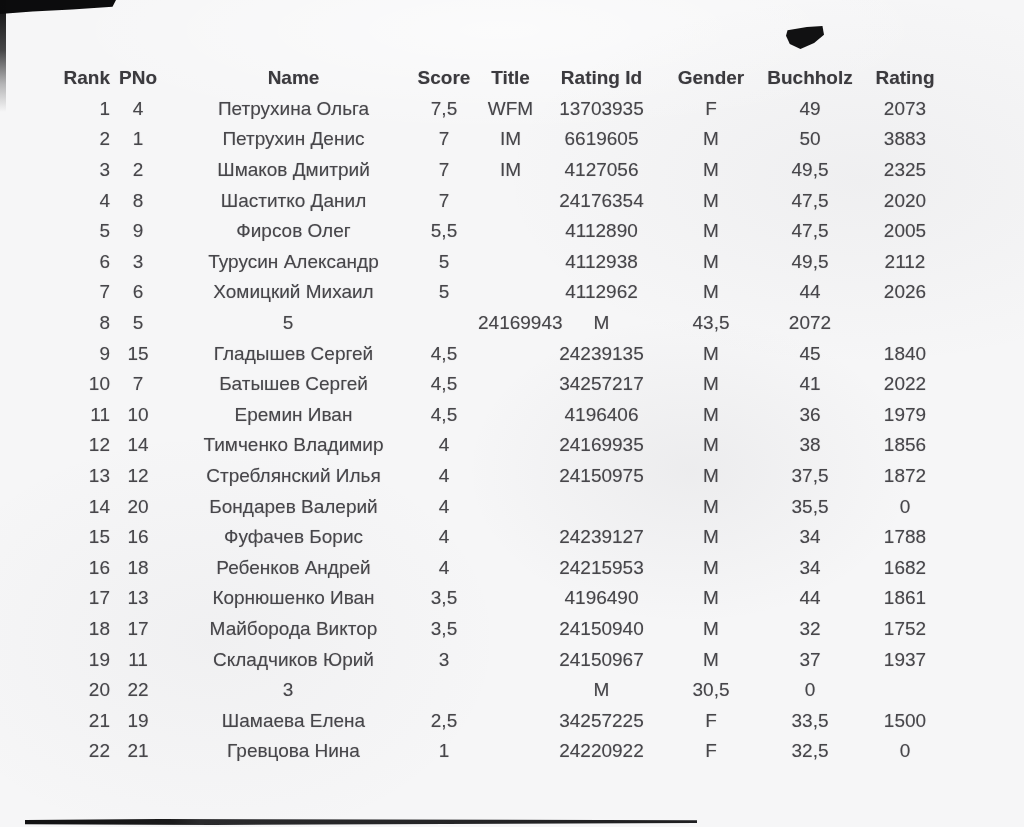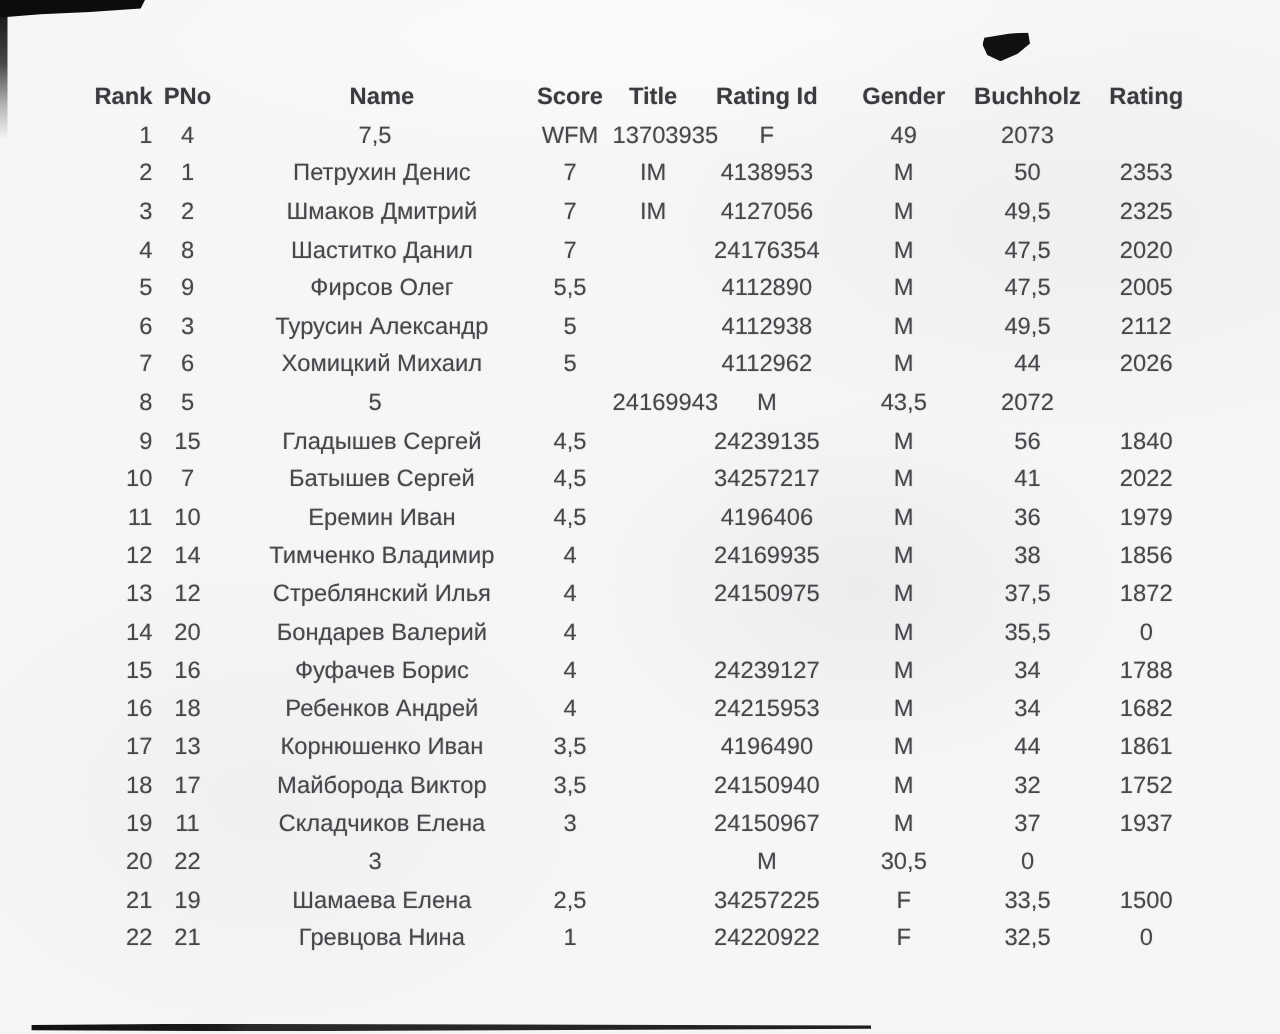--- a/index.html
+++ b/index.html
@@ -39,21 +39,20 @@
     left:25px; top:819px; width:672px; height:6px;
     background:linear-gradient(to right, #121213 0%, #1a1a1b 22%, #2a2a2c 26%, #1f1f21 100%);
     clip-path:polygon(0 18%, 20% 0, 100% 22%, 100% 68%, 28% 100%, 0 88%);
   }
   
   .table {
     position:absolute; left:0; top:63px; width:952px;
     color:#47464a;
     font-size:19px;
     text-shadow:0 0 1px rgba(70,70,74,0.35);
-    margin-left:12px;
   }
   .row {
     display:grid;
     grid-template-columns:110px 56px 244px 68px 65px 117px 102px 96px 94px;
     height:30.6px;
     align-items:center;
     white-space:nowrap;
   }
   .header-row { font-weight:bold; color:#3b3a3e; }
   .cell { overflow:visible; }
@@ -76,37 +75,38 @@
         <div class="cell col4">Title</div>
         <div class="cell col5">Rating Id</div>
         <div class="cell col6">Gender</div>
         <div class="cell col7">Buchholz</div>
         <div class="cell col8">Rating</div>
       </div>
 
   <div class="row">
         <div class="cell col0">1</div>
         <div class="cell col1">4</div>
+        <div class="cell col2">Петрухина Ольга</div>
         <div class="cell col3">7,5</div>
         <div class="cell col4">WFM</div>
         <div class="cell col5">13703935</div>
         <div class="cell col6">F</div>
         <div class="cell col7">49</div>
         <div class="cell col8">2073</div>
       </div>
       <div class="row">
         <div class="cell col0">2</div>
         <div class="cell col1">1</div>
         <div class="cell col2">Петрухин Денис</div>
         <div class="cell col3">7</div>
         <div class="cell col4">IM</div>
-        <div class="cell col5">4138953</div>
+        <div class="cell col5">6619605</div>
         <div class="cell col6">M</div>
         <div class="cell col7">50</div>
-        <div class="cell col8">2353</div>
+        <div class="cell col8">3883</div>
       </div>
       <div class="row">
         <div class="cell col0">3</div>
         <div class="cell col1">2</div>
         <div class="cell col2">Шмаков Дмитрий</div>
         <div class="cell col3">7</div>
         <div class="cell col4">IM</div>
         <div class="cell col5">4127056</div>
         <div class="cell col6">M</div>
         <div class="cell col7">49,5</div>
@@ -167,21 +167,21 @@
         <div class="cell col8">2072</div>
       </div>
       <div class="row">
         <div class="cell col0">9</div>
         <div class="cell col1">15</div>
         <div class="cell col2">Гладышев Сергей</div>
         <div class="cell col3">4,5</div>
         <div class="cell col4"></div>
         <div class="cell col5">24239135</div>
         <div class="cell col6">M</div>
-        <div class="cell col7">56</div>
+        <div class="cell col7">45</div>
         <div class="cell col8">1840</div>
       </div>
       <div class="row">
         <div class="cell col0">10</div>
         <div class="cell col1">7</div>
         <div class="cell col2">Батышев Сергей</div>
         <div class="cell col3">4,5</div>
         <div class="cell col4"></div>
         <div class="cell col5">34257217</div>
         <div class="cell col6">M</div>
@@ -272,21 +272,21 @@
         <div class="cell col3">3,5</div>
         <div class="cell col4"></div>
         <div class="cell col5">24150940</div>
         <div class="cell col6">M</div>
         <div class="cell col7">32</div>
         <div class="cell col8">1752</div>
       </div>
       <div class="row">
         <div class="cell col0">19</div>
         <div class="cell col1">11</div>
-        <div class="cell col2">Складчиков Елена</div>
+        <div class="cell col2">Складчиков Юрий</div>
         <div class="cell col3">3</div>
         <div class="cell col4"></div>
         <div class="cell col5">24150967</div>
         <div class="cell col6">M</div>
         <div class="cell col7">37</div>
         <div class="cell col8">1937</div>
       </div>
       <div class="row">
         <div class="cell col0">20</div>
         <div class="cell col1">22</div>

